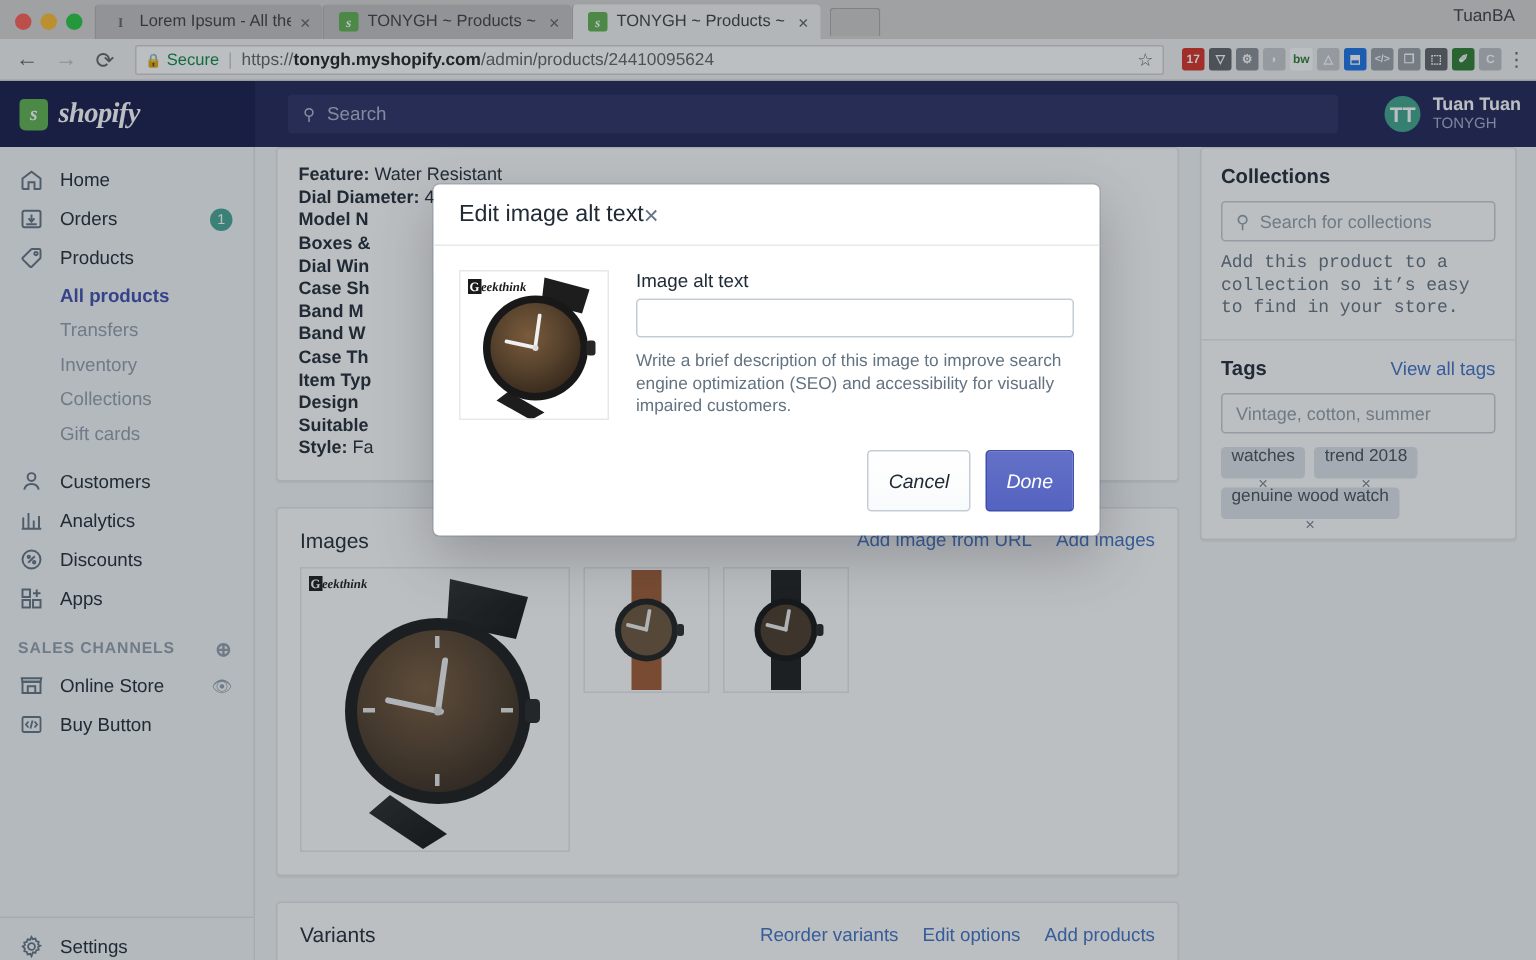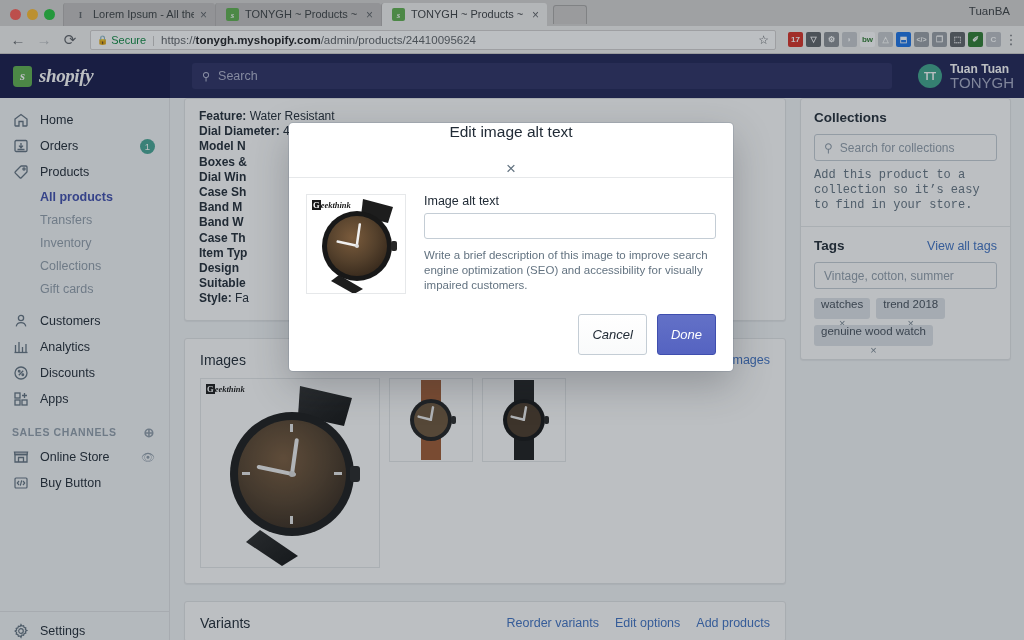--- a/index.html
+++ b/index.html
@@ -114,25 +114,25 @@
     display: flex; align-items: center; padding: 0 10px; gap: 8px;
   }
   .sh-search .sicon { color: #b6b9d4; font-size: 11px; }
   .sh-search .sph { color: #b0b3ce; font-size: 12.5px; }
   .sh-user {
     position: absolute; right: 10px; display: flex;
     align-items: center; gap: 8px;
   }
   .sh-avatar {
     width: 24px; height: 24px; border-radius: 50%;
-    background: #3ea58c; color: #fff; font-size: 10px; font-weight: bold;
+    background: #3ea58c; color: #fff; font-size: 14px; font-weight: bold;
     display: flex; align-items: center; justify-content: center;
   }
   .sh-uname { color: #fff; font-size: 12px; font-weight: bold; line-height: 13px; }
-  .sh-ustore { color: #a9adc8; font-size: 15px; line-height: 13px; }
+  .sh-ustore { color: #a9adc8; font-size: 10px; line-height: 13px; }
 
   
   .sh-body { display: flex; height: 552px; background: #f4f6f8; }
 
   
   .sidebar {
     width: 170px; background: #f4f6f8; flex: none;
     border-right: 1px solid #e1e3e5; position: relative;
     padding-top: 9px;
   }
@@ -244,24 +244,23 @@
   .overlay {
     position: absolute; inset: 0; background: rgba(33,43,54,.30); z-index: 40;
   }
   .modal {
     position: absolute; left: 289px; top: 123px; width: 444px;
     background: #fff; border-radius: 4px; z-index: 50;
     box-shadow: 0 0 0 1px rgba(6,44,82,.1), 0 14px 38px rgba(39,44,49,.28);
     display: flex; flex-direction: column;
   }
   .modal-head {
-    height: 55px; display: flex; align-items: center;
-    justify-content: space-between; padding: 0 17px;
+    height: 41px; display: flex; align-items: center;
+    justify-content: flex-start; padding: 0 17px;
     border-bottom: 1px solid #e6e8ea;
-    flex-direction: column;
   }
   .modal-title { font-size: 15.5px; color: #212b36; }
   .modal-x { font-size: 17px; color: #637381; line-height: 1; }
   .modal-body { display: flex; gap: 18px; padding: 16px 17px 20px; }
   .modal-thumb {
     width: 100px; height: 100px; flex: none;
     border: 1px solid #e6e8ea; background: #fff;
     display: flex; align-items: center; justify-content: center;
     position: relative; overflow: hidden;
   }

